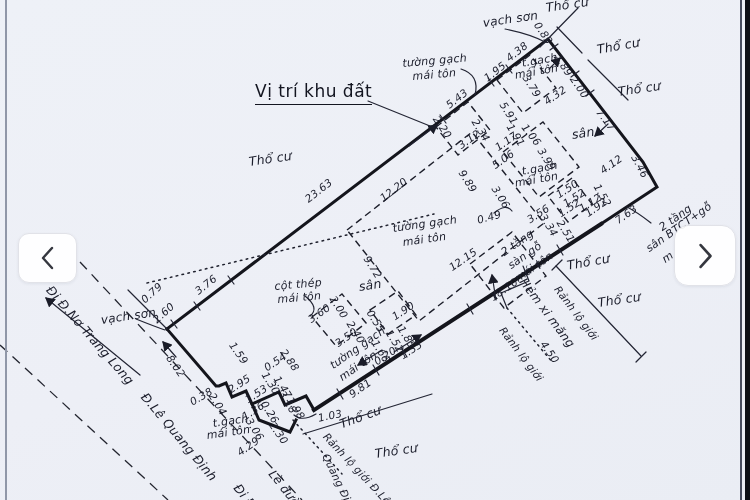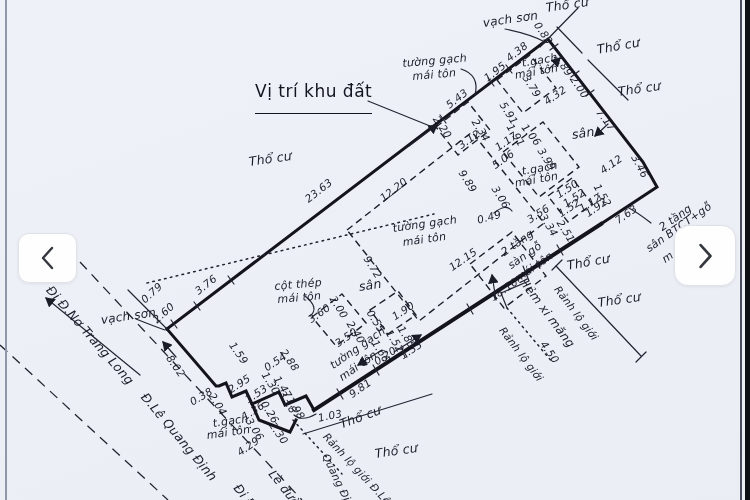--- a/index.html
+++ b/index.html
@@ -16,21 +16,21 @@
   #labels{position:absolute;left:0;top:0;width:750px;height:500px;}
   .lbl{position:absolute;transform-origin:0 0;font-style:italic;color:#1b1d2b;
        white-space:nowrap;line-height:1;letter-spacing:.25px;}
   .dim{font-size:10.5px;}
   .zone{font-size:12.5px;}
   .feat{font-size:12px;}
   .featsm{font-size:10.5px;}
   .street{font-size:12.5px;}
   .bld{font-size:11px;}
   .title{position:absolute;left:255px;top:81px;font-size:17px;font-style:normal;
-         color:#131520;letter-spacing:.5px;padding-bottom:12px;border-bottom:1.6px solid #131520;}
+         color:#131520;letter-spacing:.5px;padding-bottom:3px;border-bottom:1.6px solid #131520;}
   .edge{position:absolute;top:0;height:500px;}
   .edge-left{left:5px;width:1.5px;background:#9097a8;}
   .edge-rline{left:740px;width:1.8px;background:#474c5e;}
   .edge-rbar{left:744.5px;width:5.5px;background:#0d0f15;}
   .nav-btn{position:absolute;background:rgba(255,255,255,.93);border:1px solid #e1e2e8;
            display:flex;align-items:center;justify-content:center;cursor:pointer;
            box-shadow:0 1px 3px rgba(40,50,80,.08);}
   .nav-prev{left:18px;top:233px;width:57px;height:48px;border-radius:11px;}
   .nav-next{left:674px;top:225px;width:60px;height:59px;border-radius:14px;}
 </style>

